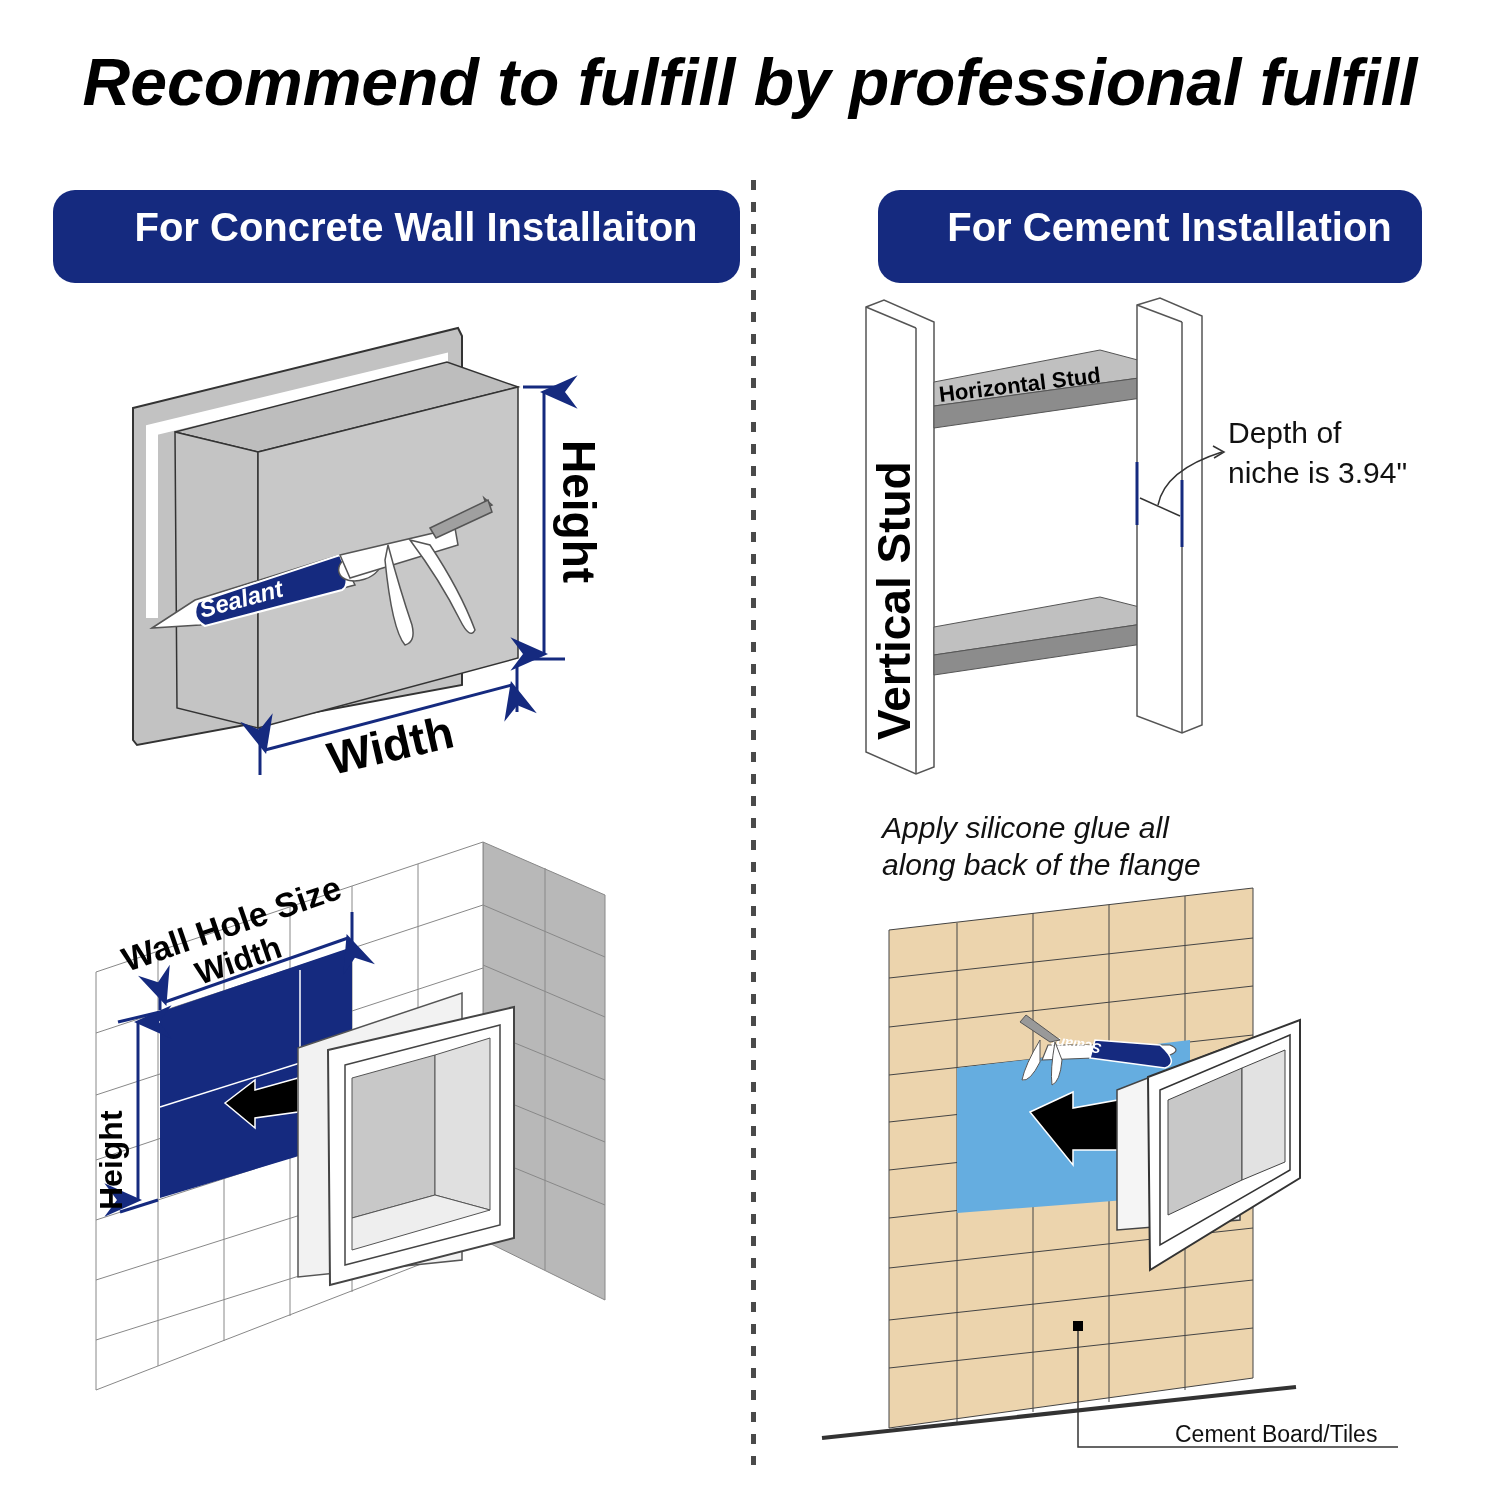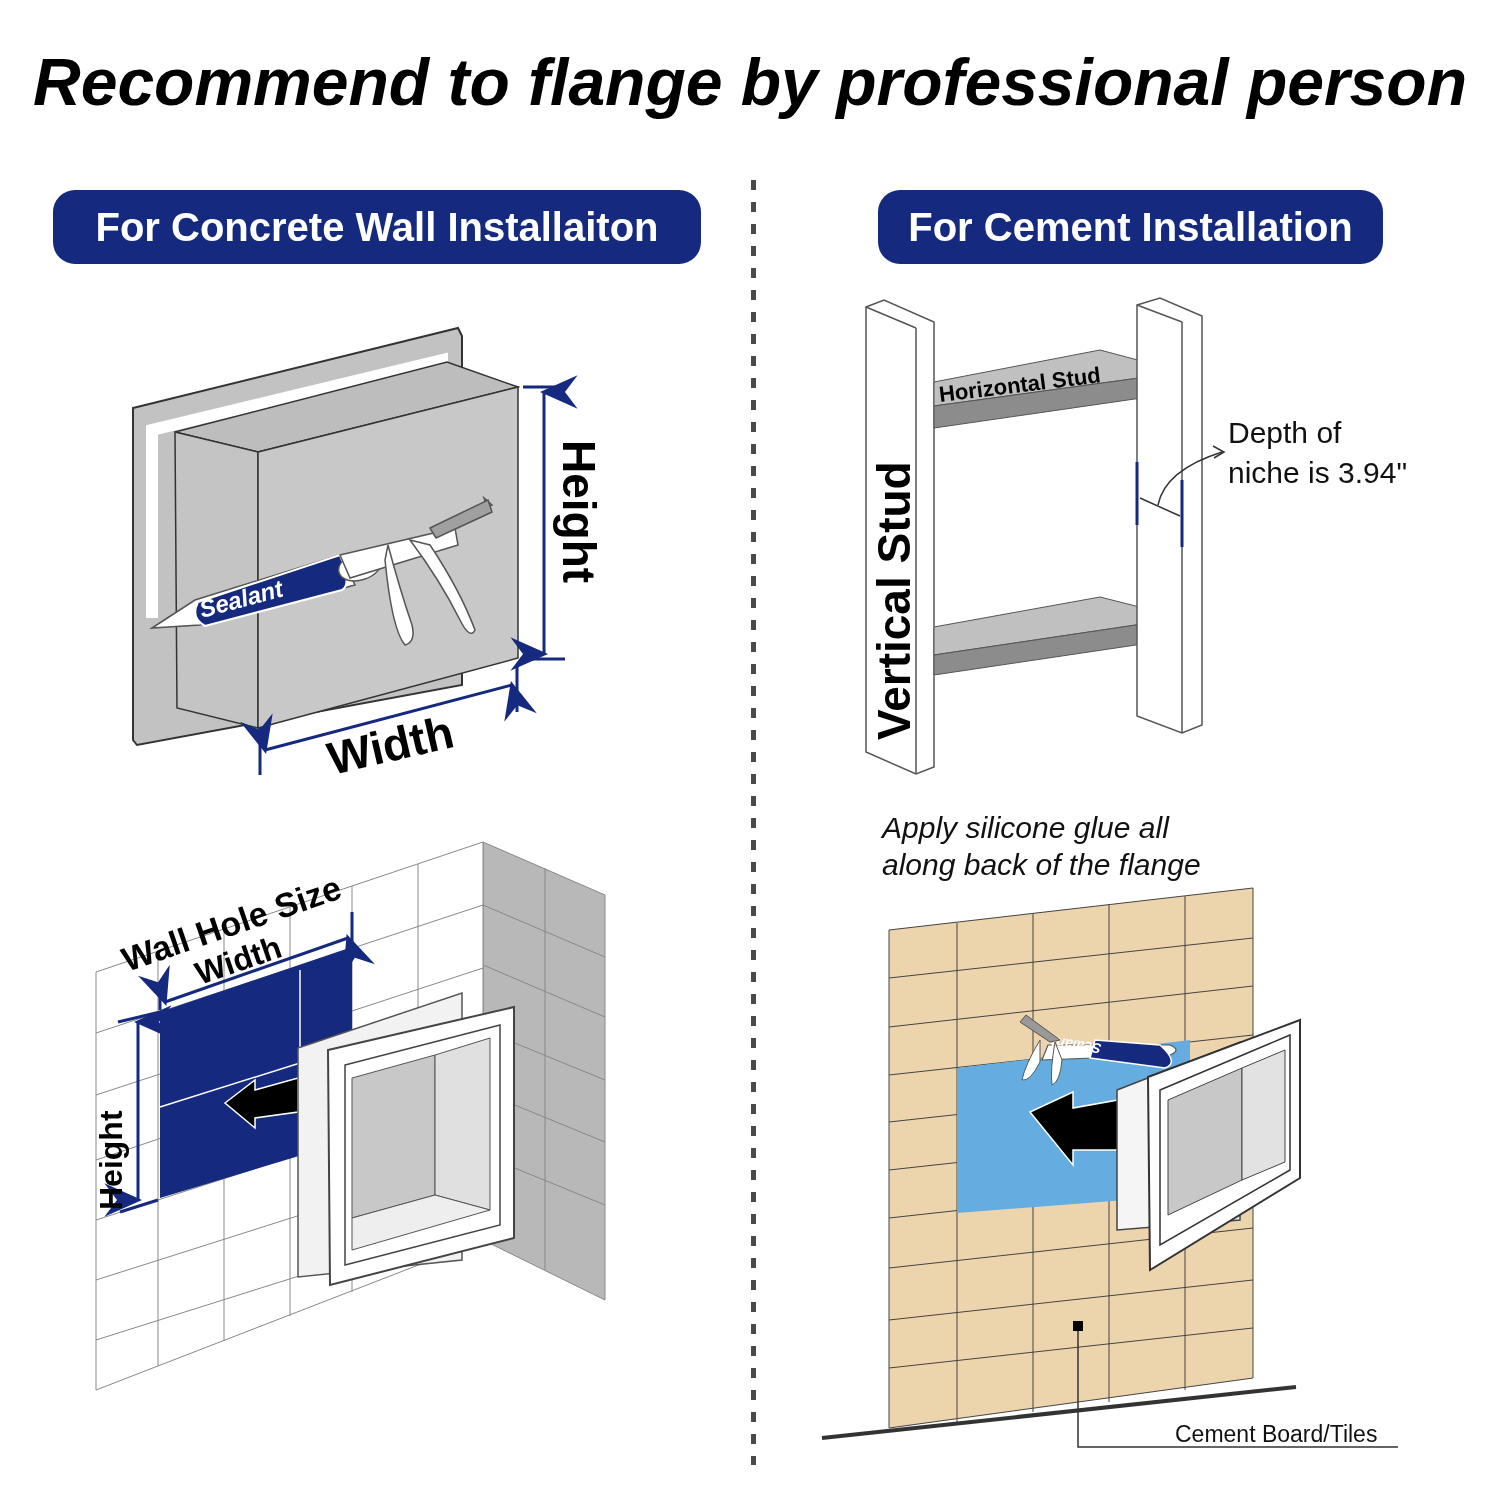--- a/index.html
+++ b/index.html
@@ -3,37 +3,37 @@
 <meta charset="utf-8">
 <style>
   html, body { margin: 0; padding: 0; background: #ffffff; }
   body { width: 1500px; height: 1500px; position: relative; overflow: hidden; font-family: "Liberation Sans", sans-serif; }
   .title {
     position: absolute; left: 0; top: 42px; width: 1500px; text-align: center;
     font-family: "Liberation Sans", sans-serif; font-weight: bold; font-style: italic;
     font-size: 66px; letter-spacing: 0px; color: #000; line-height: 80px;
   }
   .pill {
-    position: absolute; height: 74px; border-radius: 22px; background: #152a7f;
+    position: absolute; height: 93px; border-radius: 22px; background: #152a7f;
     color: #fff; font-family: "Liberation Sans", sans-serif; font-weight: bold;
-    font-size: 40px; line-height: 74px; text-align: center;
+    font-size: 40px; line-height: 74px; text-align: center; padding-left: 39px;
   }
   .pill.left { left: 53px; top: 190px; width: 648px; }
   .pill.right { left: 878px; top: 190px; width: 505px; }
   .divider {
     position: absolute; left: 751px; top: 180px; width: 5px; height: 1285px;
     background: repeating-linear-gradient(to bottom, #4a4a4a 0 10px, transparent 10px 22px);
   }
   svg { position: absolute; left: 0; top: 0; }
   .svgtext { font-family: "Liberation Sans", sans-serif; }
 </style>
 </head>
 <body>
 
-<div class="title">Recommend to flange by professional person</div>
+<div class="title">Recommend to fulfill by professional fulfill</div>
 
 <div class="pill left">For Concrete Wall Installaiton</div>
 <div class="pill right">For Cement Installation</div>
 
 <div class="divider"></div>
 
 <svg width="1500" height="1500" viewBox="0 0 1500 1500">
   <defs>
     <marker id="arrN" viewBox="0 0 20 20" refX="10" refY="2" markerWidth="14" markerHeight="14" orient="auto-start-reverse">
       <path d="M10 0 L18 18 L10 12 L2 18 Z" fill="#152a7f"></path>

